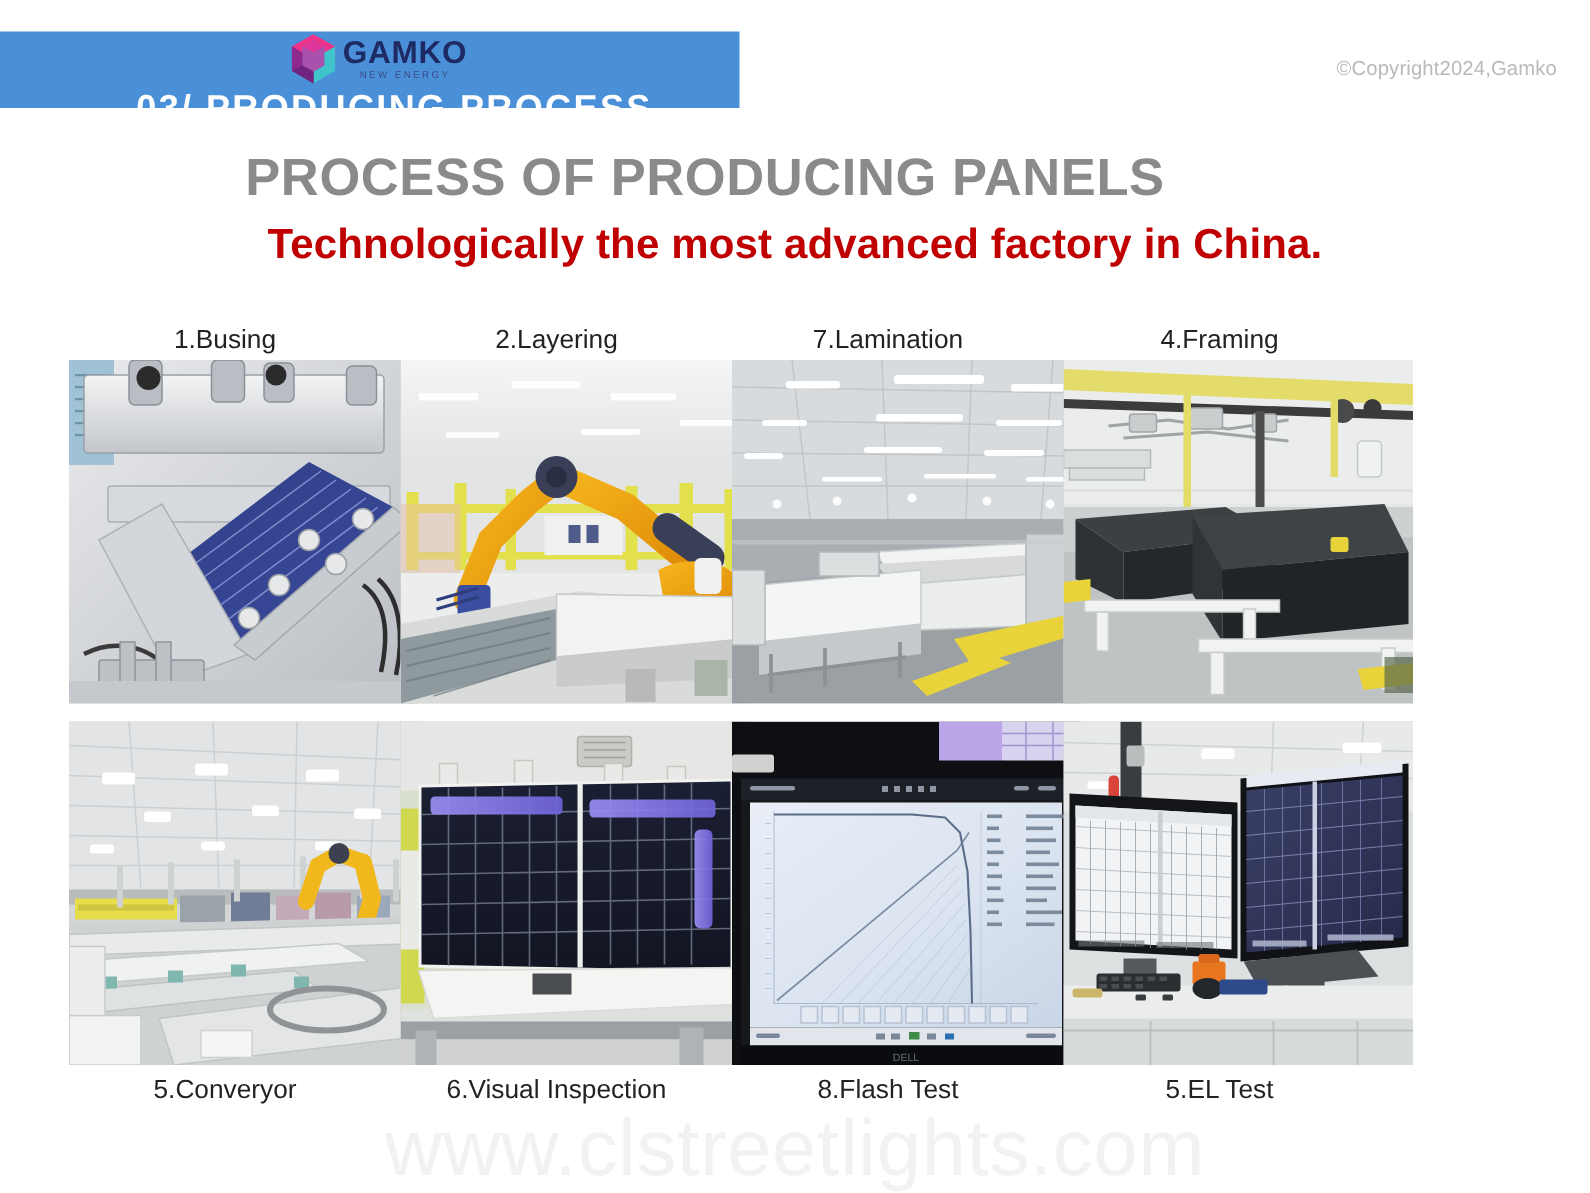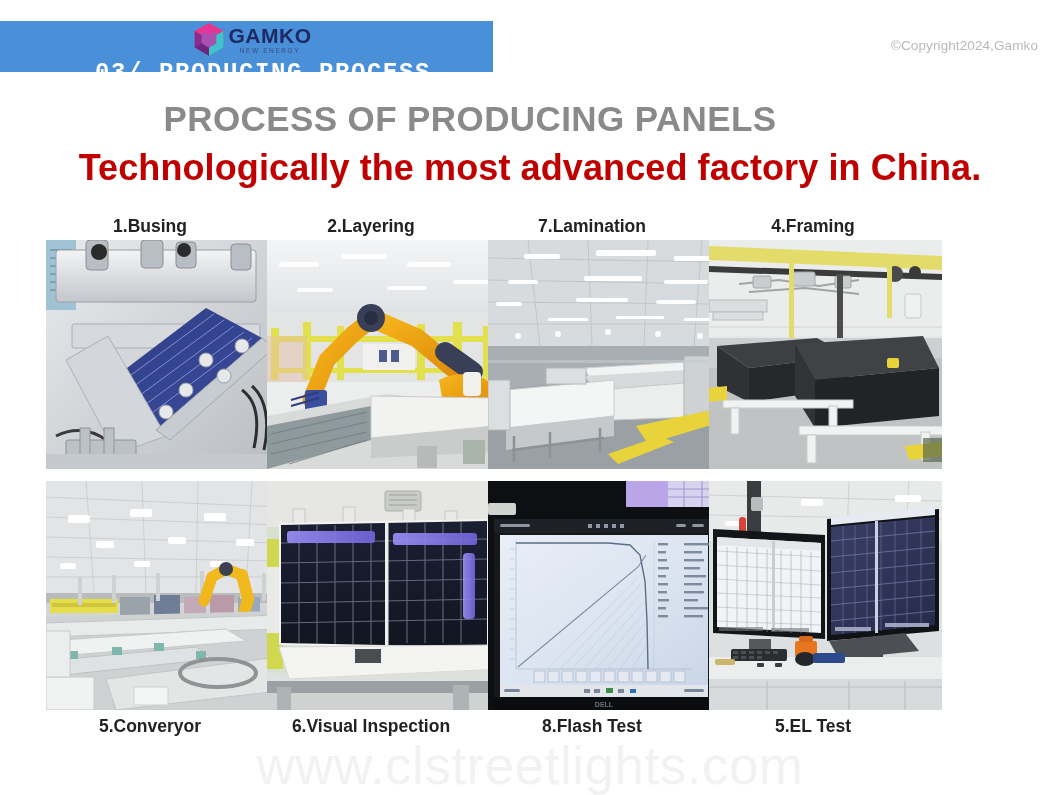--- a/index.html
+++ b/index.html
@@ -54,21 +54,21 @@
   }
   .logo-sub {
     font-size: 6.5px;
     letter-spacing: 1.6px;
     color: #3c4a86;
     text-align: center;
     margin-top: 2px;
   }
   .header-title {
     color: #ffffff;
-    font-family: Liberation Mono, monospace;
+    font-family: Liberation Sans, sans-serif;
     font-weight: bold;
     font-size: 24px;
     letter-spacing: 1.6px;
     margin-left: 33px;
     white-space: nowrap;
   }
   .copyright {
     position: absolute;
     right: 22px;
     top: 38px;
@@ -90,21 +90,21 @@
     color: #8a8a8a;
     letter-spacing: 0.4px;
     font-family: "Liberation Sans", sans-serif;
   }
   .sub-title {
     position: absolute;
     left: 0;
     top: 147px;
     width: 1060px;
     text-align: center;
-    font-size: 36px;
+    font-size: 28px;
     font-weight: bold;
     color: #c00000;
     letter-spacing: 0.1px;
     font-family: "Liberation Sans", sans-serif;
   }
 
   
   .grid {
     position: absolute;
     left: 46px;
@@ -112,21 +112,20 @@
     width: 968px;
   }
   .row {
     display: flex;
     gap: 13px;
     position: relative;
   }
   .cell {
     width: 208px;
     position: relative;
-    font-weight: bold;
   }
   .caption {
     font-size: 17.5px;
     color: #222222;
     text-align: center;
     line-height: 1;
     height: 22px;
     white-space: nowrap;
   }
   .thumb {

